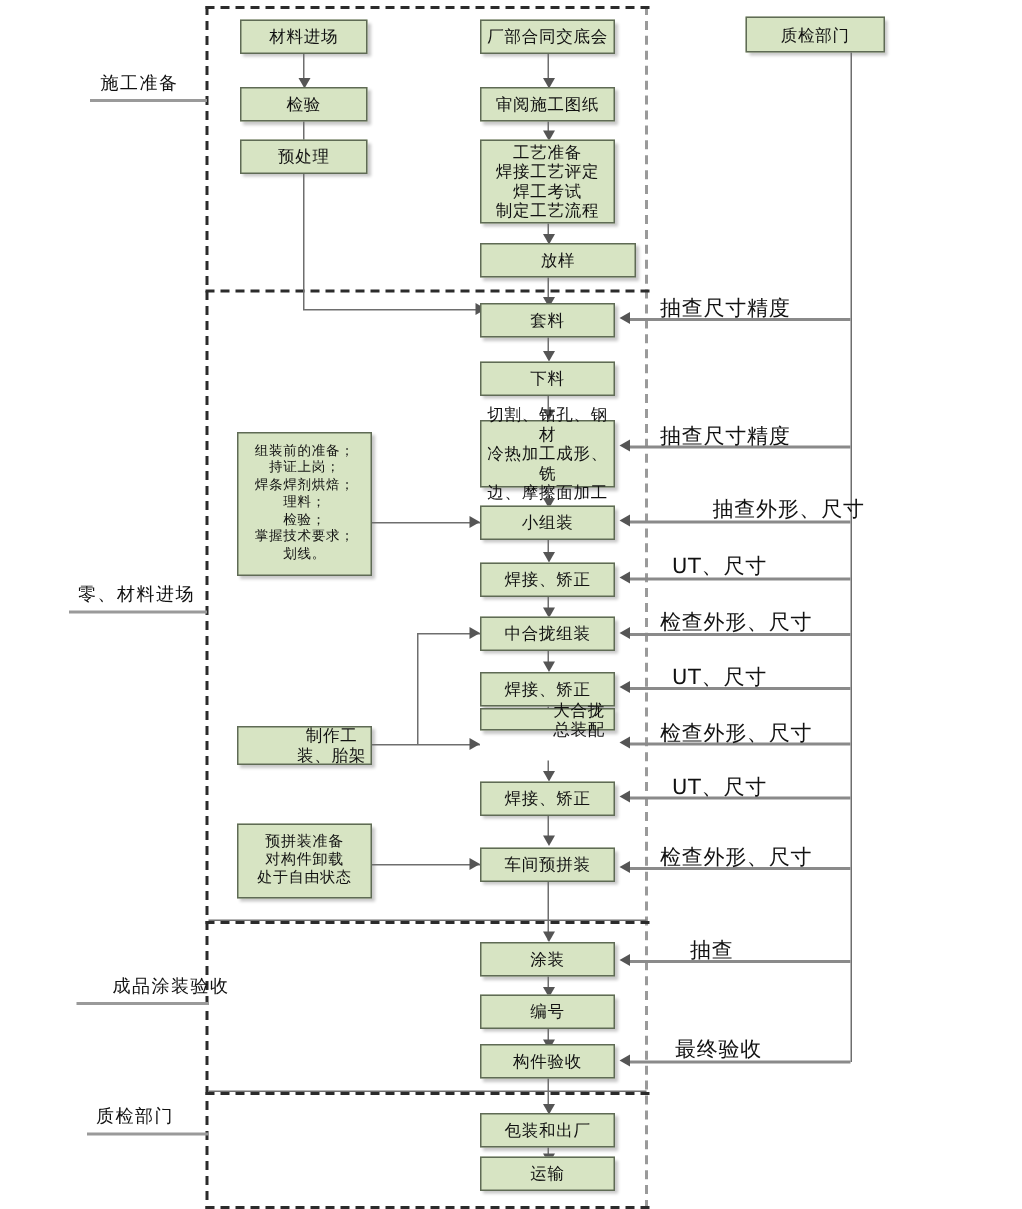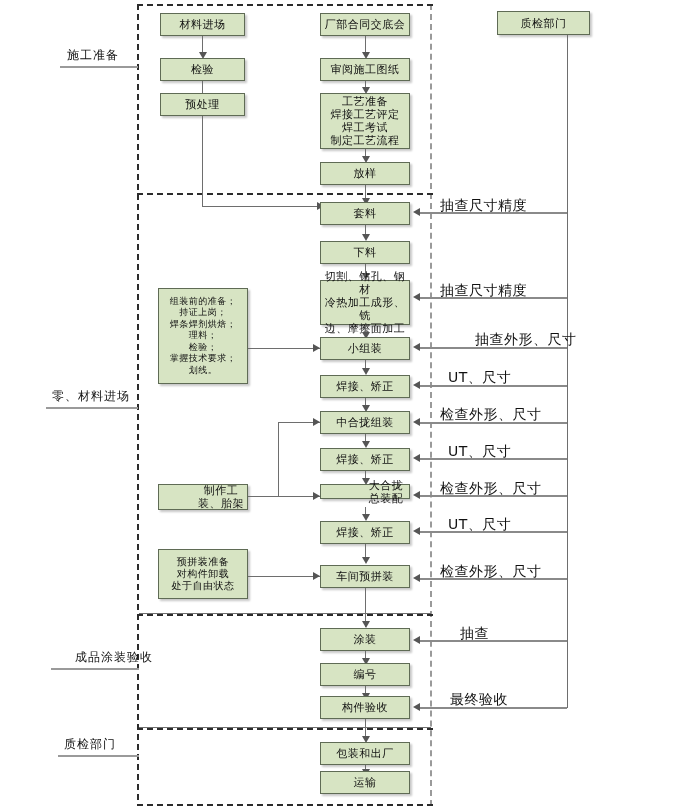--- a/index.html
+++ b/index.html
@@ -108,21 +108,21 @@
   </div>
   <div class="v" style="left:365px;top:81px;height:10px;"></div>
   <div class="arr arr-d" style="left:362px;top:87px;"></div>
 
   <div class="box" style="left:320px;top:93px;width:90px;height:56px;">
     <span class="inner multi">工艺准备<br>焊接工艺评定<br>焊工考试<br>制定工艺流程</span>
   </div>
   <div class="v" style="left:365px;top:149px;height:12px;"></div>
   <div class="arr arr-d" style="left:362px;top:156px;"></div>
 
-  <div class="box" style="left:320px;top:162px;width:90px;height:23px;text-align:center;">
+  <div class="box" style="left:320px;top:162px;width:104px;height:23px;text-align:center;">
     <span class="inner">放样</span>
   </div>
   <div class="v" style="left:365px;top:185px;height:17px;"></div>
   <div class="arr arr-d" style="left:362px;top:198px;"></div>
 
   <div class="box" style="left:320px;top:202px;width:90px;height:23px;">
     <span class="inner">套料</span>
   </div>
   <div class="v" style="left:365px;top:225px;height:14px;"></div>
   <div class="arr arr-d" style="left:362px;top:234px;"></div>
@@ -156,21 +156,21 @@
   </div>
   <div class="v" style="left:365px;top:434px;height:12px;"></div>
   <div class="arr arr-d" style="left:362px;top:441px;"></div>
 
   <div class="box" style="left:320px;top:448px;width:90px;height:23px;">
     <span class="inner">焊接、矫正</span>
   </div>
   <div class="v" style="left:365px;top:471px;height:12px;"></div>
   <div class="arr arr-d" style="left:362px;top:478px;"></div>
 
-  <div class="box" style="left:320px;top:484px;width:90px;height:15px;padding-left:44px;">
+  <div class="box" style="left:320px;top:472px;width:90px;height:15px;padding-left:44px;">
     <span class="inner">大合拢总装配</span>
   </div>
   <div class="v" style="left:365px;top:507px;height:12px;"></div>
   <div class="arr arr-d" style="left:362px;top:514px;"></div>
 
   <div class="box" style="left:320px;top:521px;width:90px;height:23px;">
     <span class="inner">焊接、矫正</span>
   </div>
   <div class="v" style="left:365px;top:544px;height:18px;"></div>
   <div class="arr arr-d" style="left:362px;top:557px;"></div>

